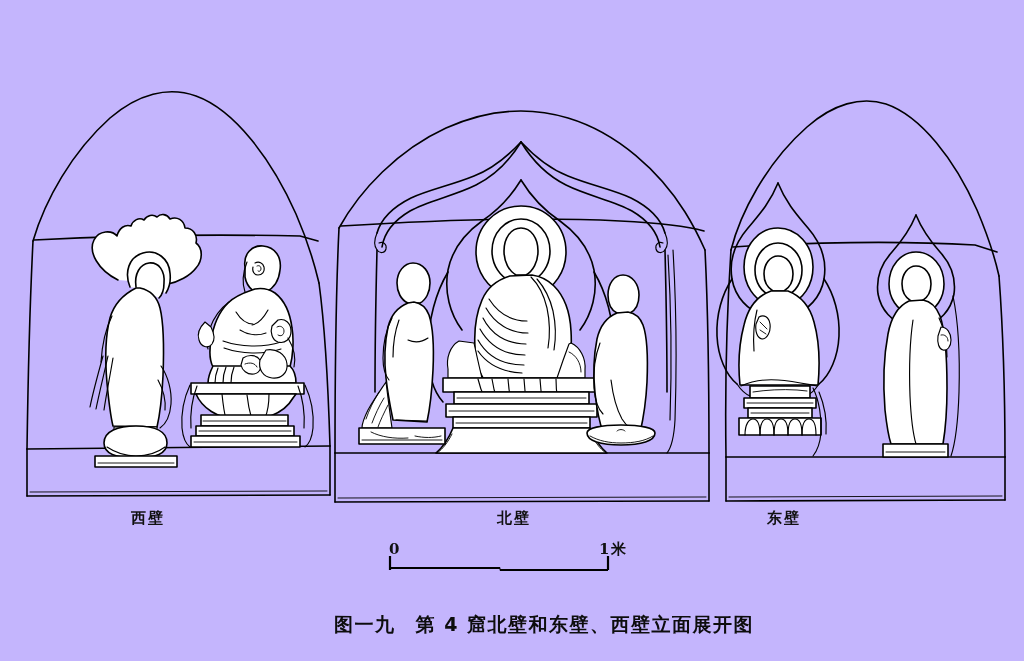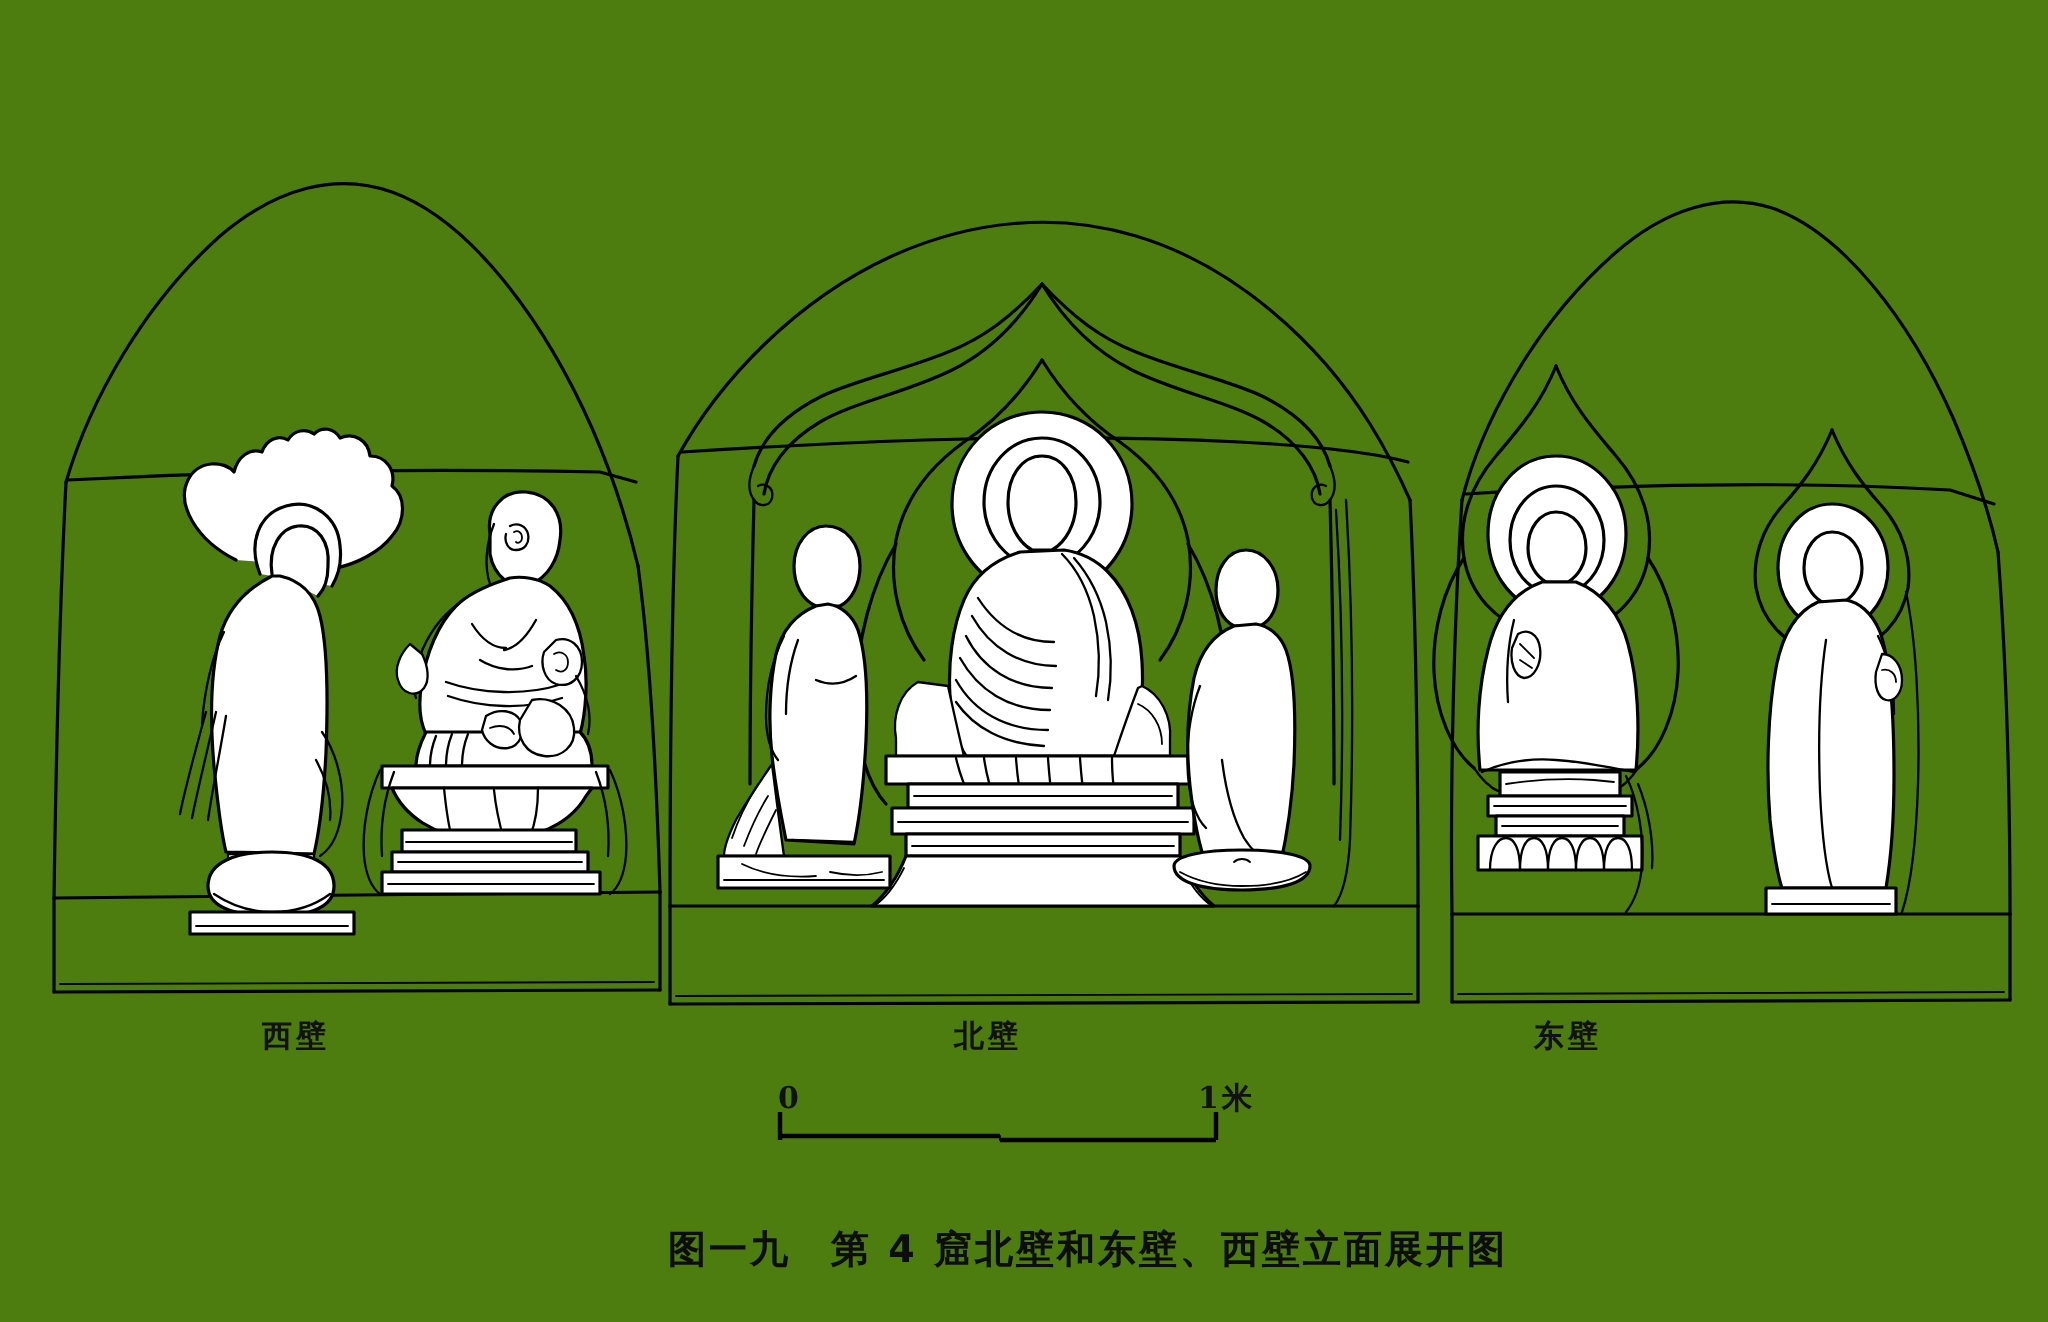--- a/index.html
+++ b/index.html
@@ -13,21 +13,21 @@
     height: 661px;
     overflow: hidden;
     font-family: "DejaVu Sans", "Liberation Sans", sans-serif;
     color: #000000;
     position: relative;
   }
   #figure-root {
     position: relative;
     width: 1024px;
     height: 661px;
-    background: #4d7c0f;
+    background: #c4b5fd;
   }
   #drawing {
     position: absolute;
     left: 0;
     top: 0;
     width: 1024px;
     height: 661px;
     display: block;
   }
   .ln {
@@ -78,21 +78,21 @@
     position: absolute;
     text-align: center;
     font-family: "DejaVu Sans", "Liberation Sans", sans-serif;
     font-size: 15px;
     font-weight: 700;
     letter-spacing: 2px;
     color: #111111;
     white-space: nowrap;
   }
   #label-west  { left: 88px;  top: 509px; width: 120px; }
-  #label-north { left: 434px; top: 509px; width: 120px; }
+  #label-north { left: 454px; top: 509px; width: 120px; }
   #label-east  { left: 724px; top: 509px; width: 120px; }
 
   #scalebar-wrap {
     position: absolute;
     left: 383px;
     top: 540px;
     width: 260px;
     height: 34px;
   }
   .scale-num {

